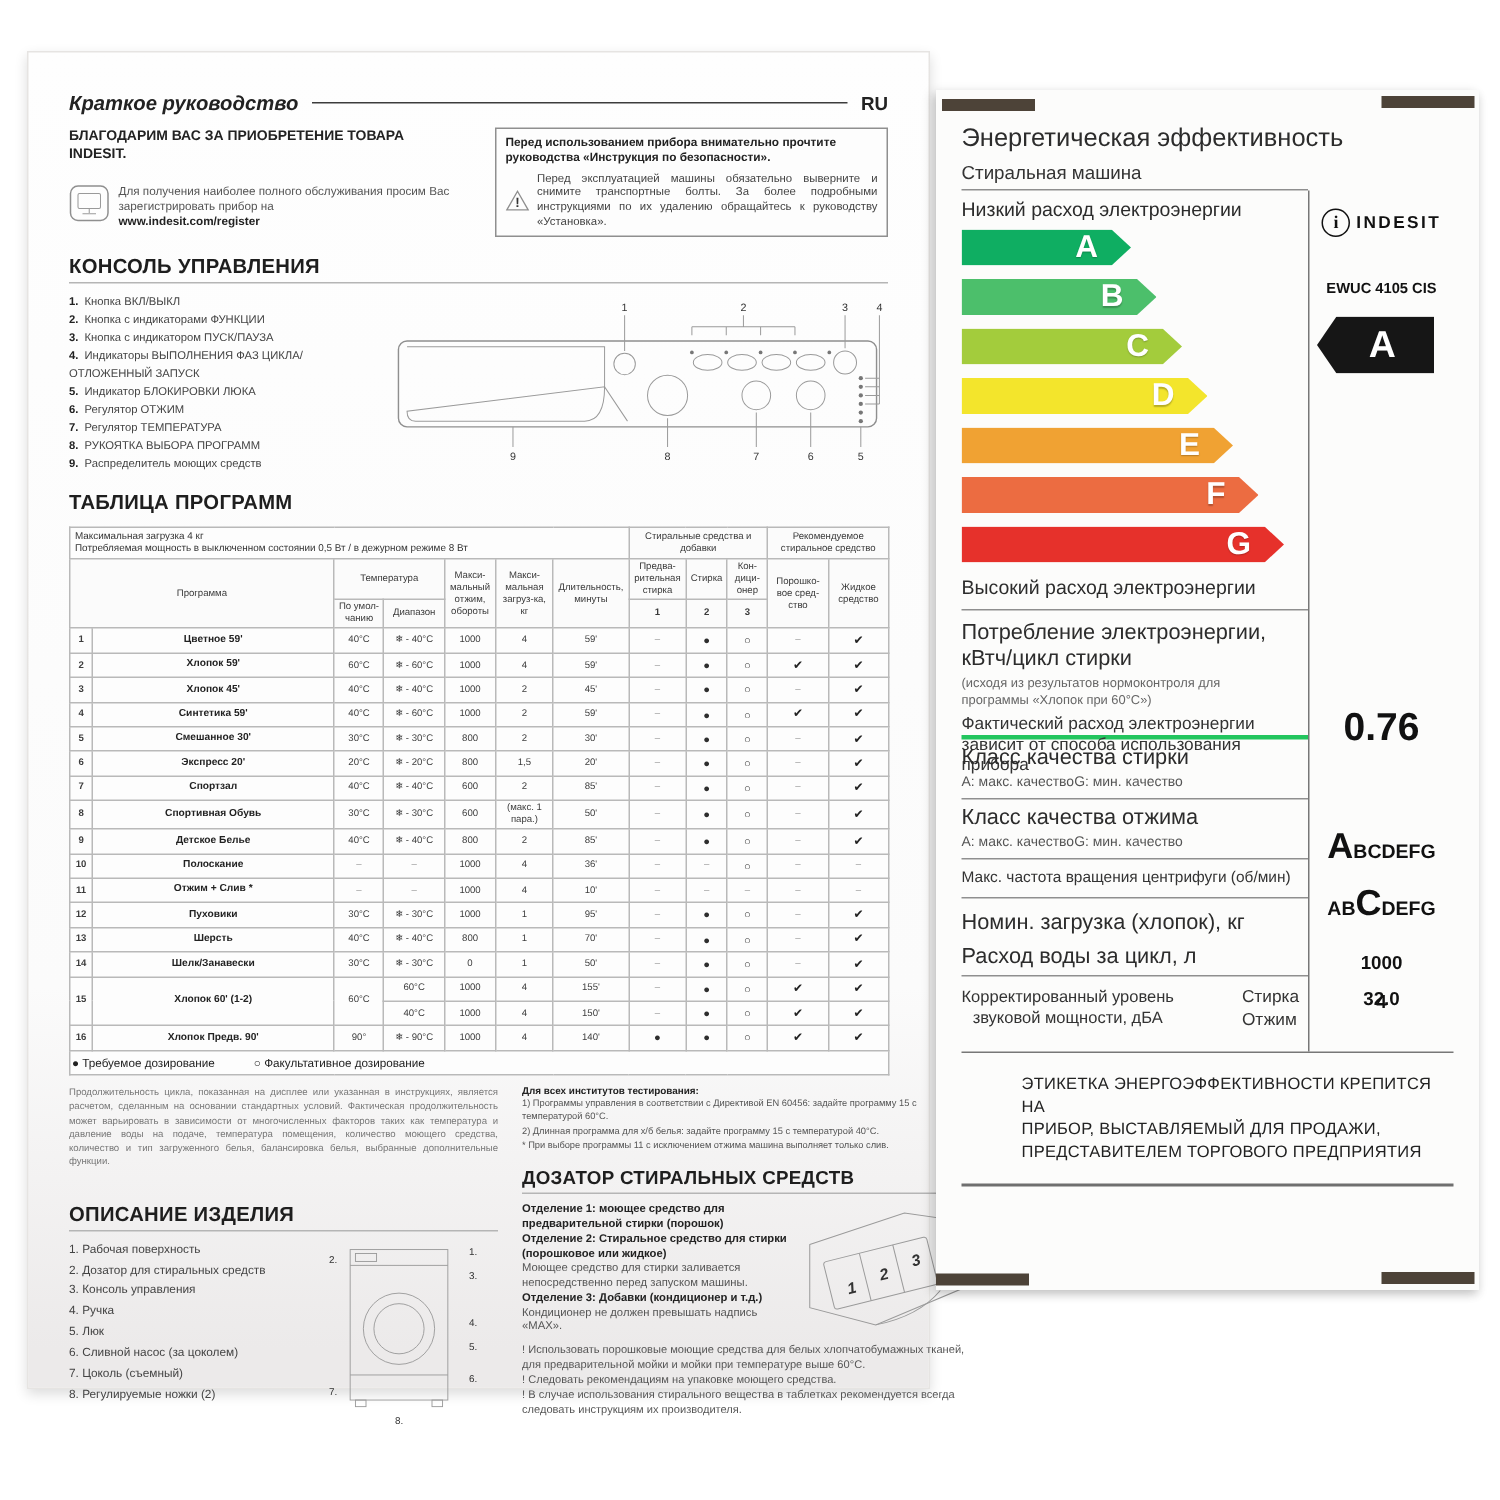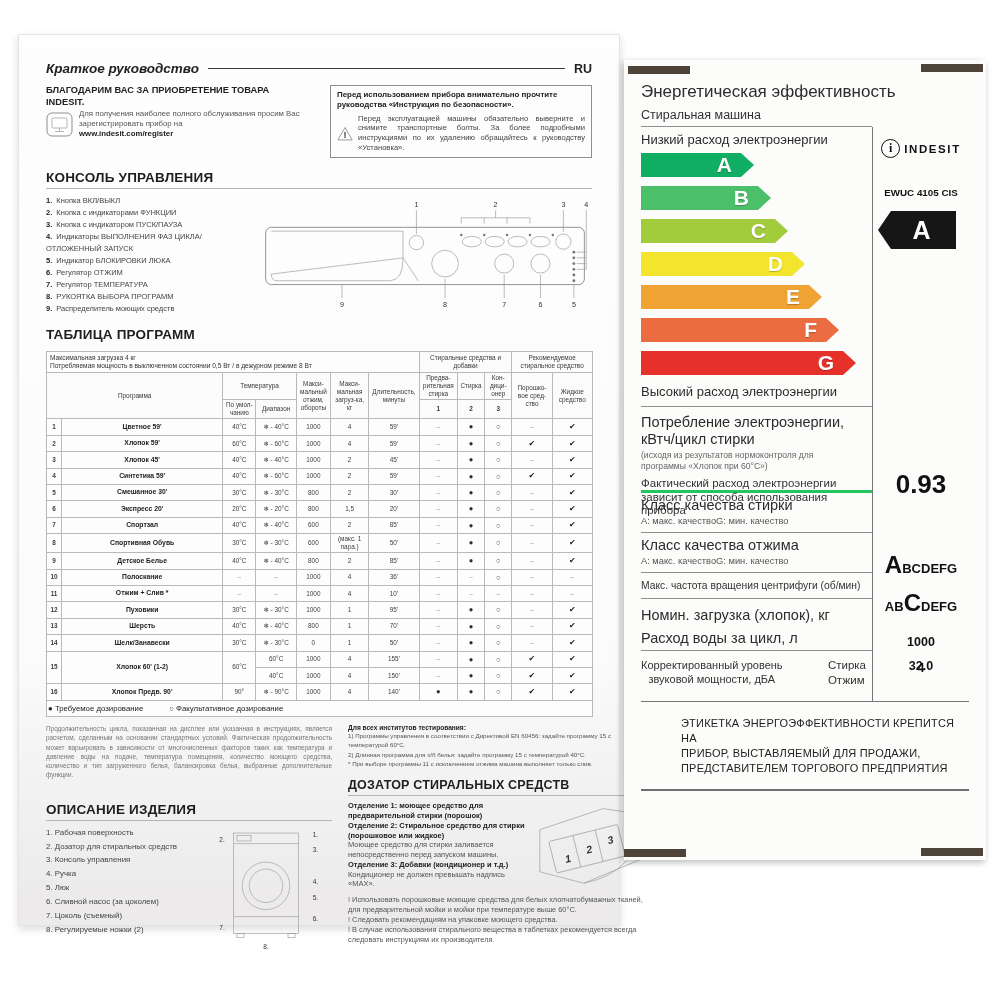--- a/index.html
+++ b/index.html
@@ -10,21 +10,21 @@
   .page-left{position:absolute;left:18px;top:34px;width:602px;height:892px;box-sizing:border-box;
     padding:26px 27px 0;background:linear-gradient(180deg,#fefefe 0%,#fbfbfb 70%,#eceaea 97%);
     box-shadow:0 3px 8px rgba(0,0,0,.14);border:1px solid #e6e4e2;}
   .qg-head{display:flex;align-items:center;}
   .qg-title{font-size:13.5px;font-weight:bold;font-style:italic;color:#222;}
   .qg-rule{flex:1;border-top:1.6px solid #3c3c3c;margin:0 9px;}
   .qg-lang{font-size:12.5px;font-weight:bold;color:#222;}
   .intro{display:flex;gap:12px;margin-top:9px;}
   .intro-left{width:272px;}
   .thanks{font-size:9.3px;font-weight:bold;color:#222;line-height:1.25;}
-  .reg{display:flex;gap:6px;margin-top:1px;align-items:center;}
+  .reg{display:flex;gap:6px;margin-top:15px;}
   .reg-icon{width:27px;height:25px;flex:0 0 27px;}
   .reg-text{font-size:7.8px;line-height:1.3;color:#555;}
   .reg-url{font-weight:bold;color:#222;}
   .warnbox{flex:1;border:1px solid #8f8f8f;padding:4px 6px;background:#fdfdfd;}
   .warn-bold{font-size:7.9px;font-weight:bold;color:#222;line-height:1.3;}
   .warn-row{display:flex;gap:5px;margin-top:3px;}
   .warn-tri{flex:0 0 16px;}
   .warn-body{font-size:7.6px;line-height:1.3;color:#444;text-align:justify;}
   h2.sec{font-size:13.5px;font-weight:bold;color:#1e1e1e;margin:12px 0 0;padding-bottom:3px;
     border-bottom:1px solid #b5b5b5;letter-spacing:.2px;}
@@ -656,21 +656,21 @@
     </div>
     <div class="el-right">
       <div class="val logo">
         <span class="logo-circ">i</span>
         <span class="logo-word">INDESIT</span>
       </div>
       <div class="val model">EWUC 4105 CIS</div>
       <div class="black-arrow">
         <span>A</span>
       </div>
-      <div class="val v-energy">0.93</div>
+      <div class="val v-energy">0.76</div>
       <div class="val v-wash cls"><span class="big">A</span><span class="sm">B</span><span class="sm">C</span><span class="sm">D</span><span class="sm">E</span><span class="sm">F</span><span class="sm">G</span></div>
       <div class="val v-spin cls"><span class="sm">A</span><span class="sm">B</span><span class="big">C</span><span class="sm">D</span><span class="sm">E</span><span class="sm">F</span><span class="sm">G</span></div>
       <div class="val v-rpm">1000</div>
       <div class="val v-load">4</div>
       <div class="val v-water">32.0</div>
     </div>
   </div>
 
   <div class="el-footer" id="label-footer">
       <div>ЭТИКЕТКА ЭНЕРГОЭФФЕКТИВНОСТИ КРЕПИТСЯ НА</div>

